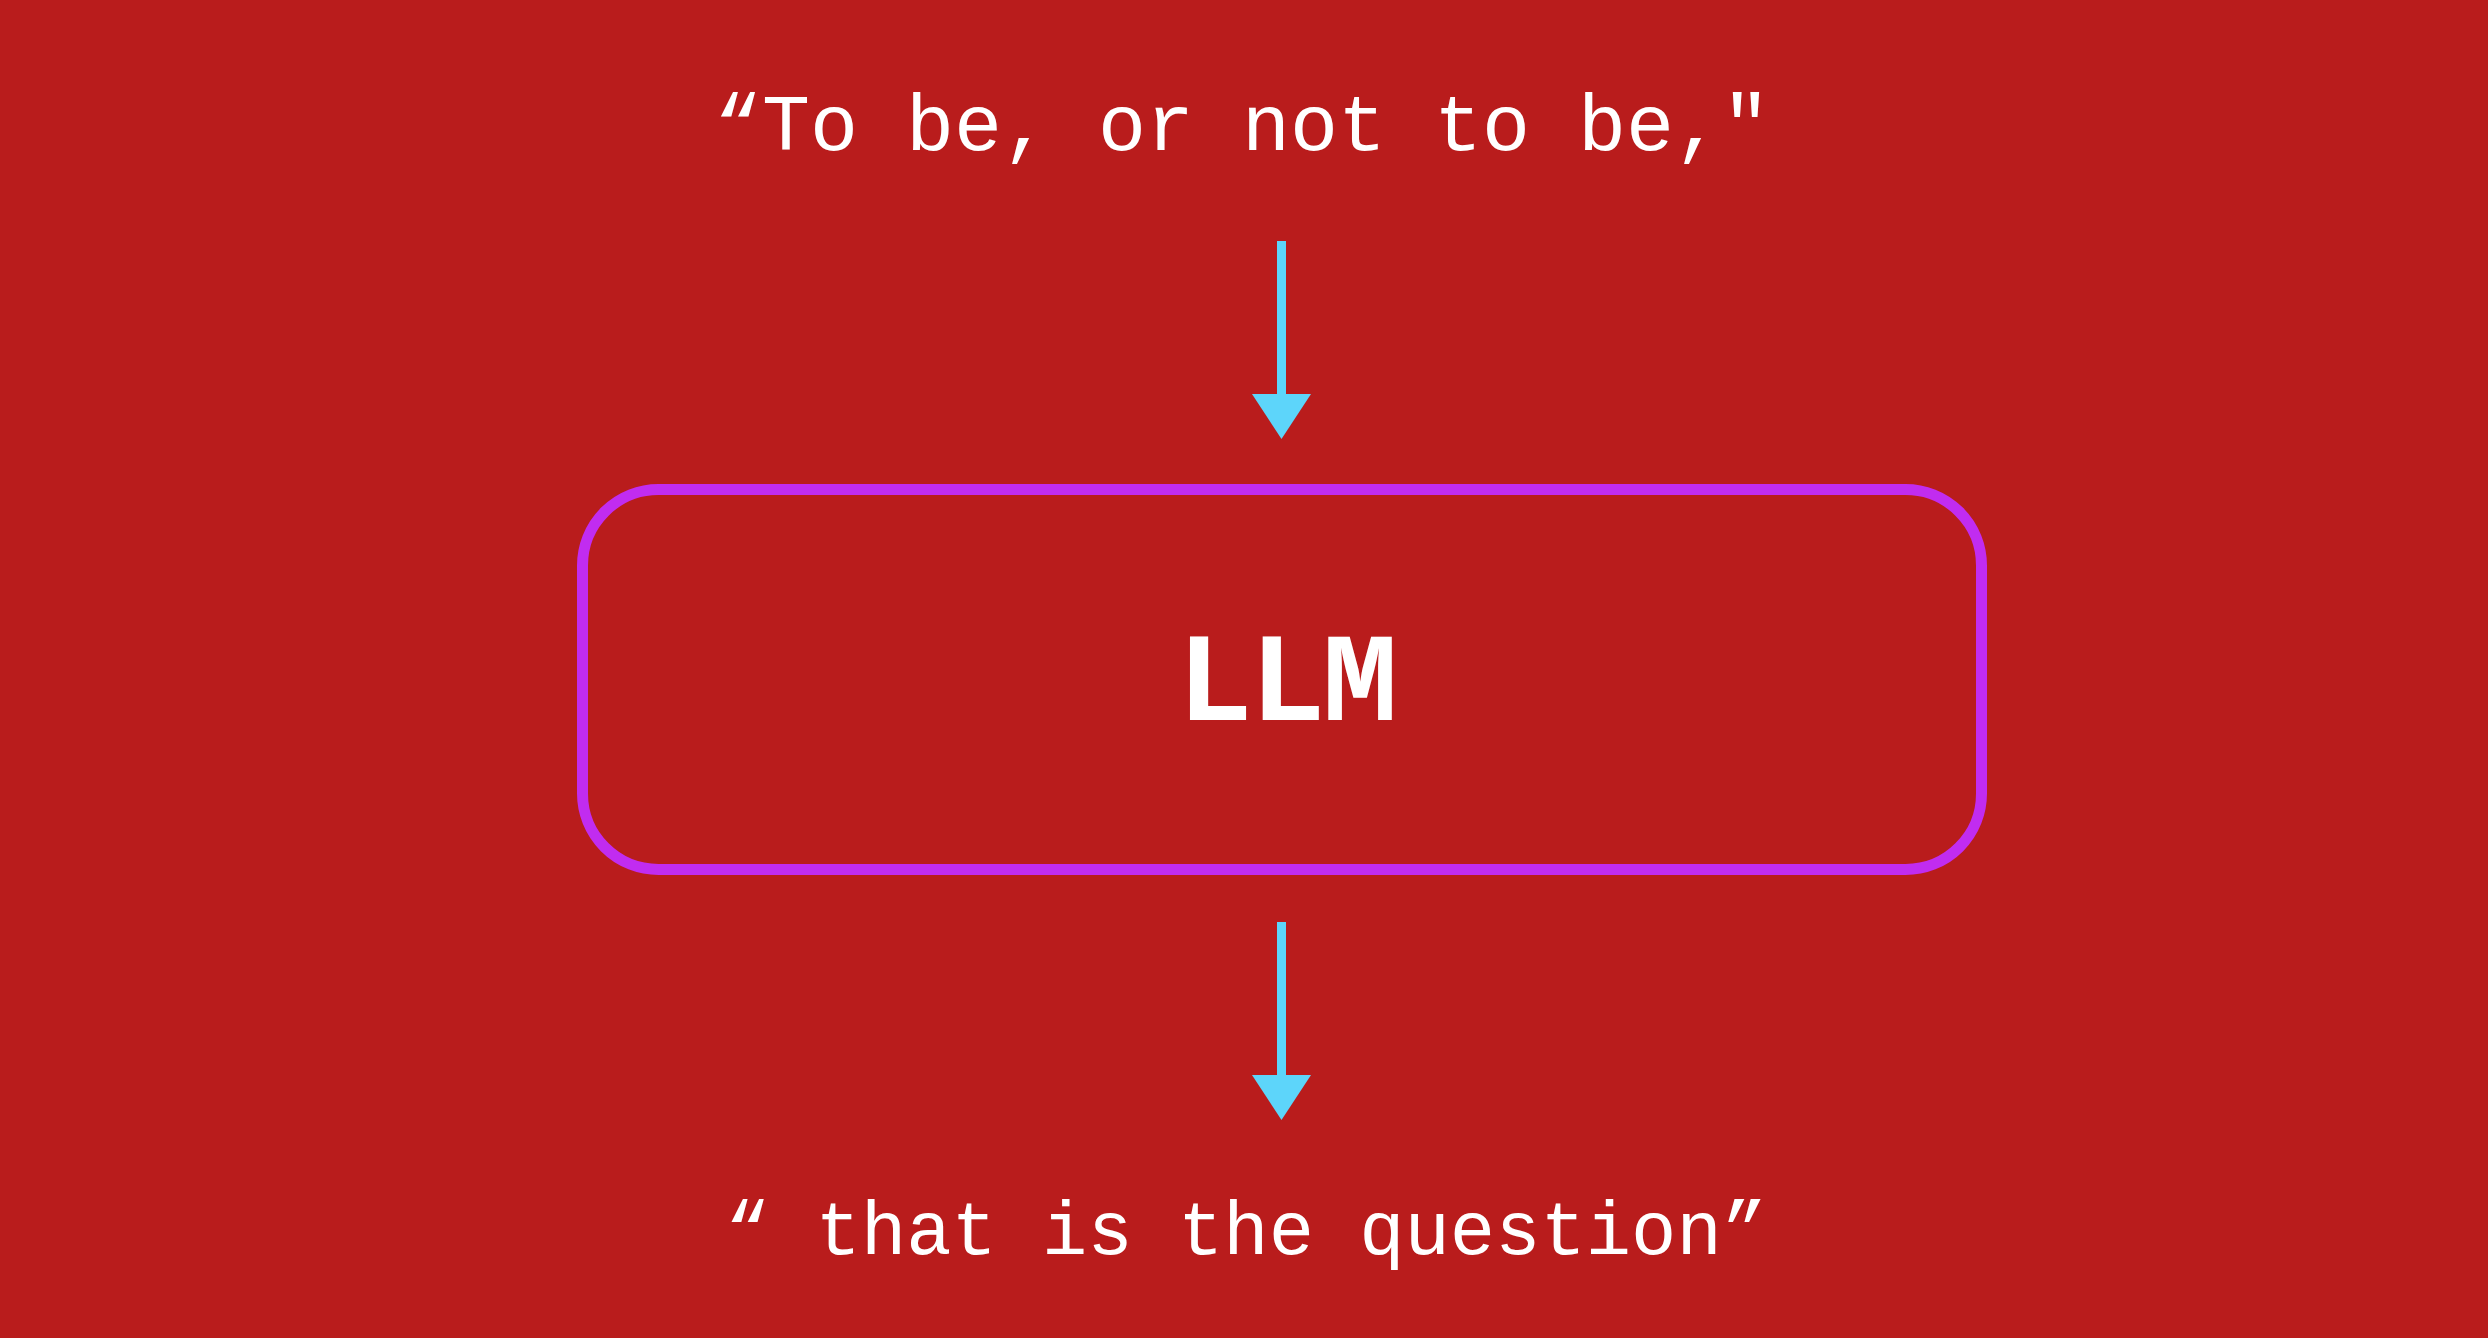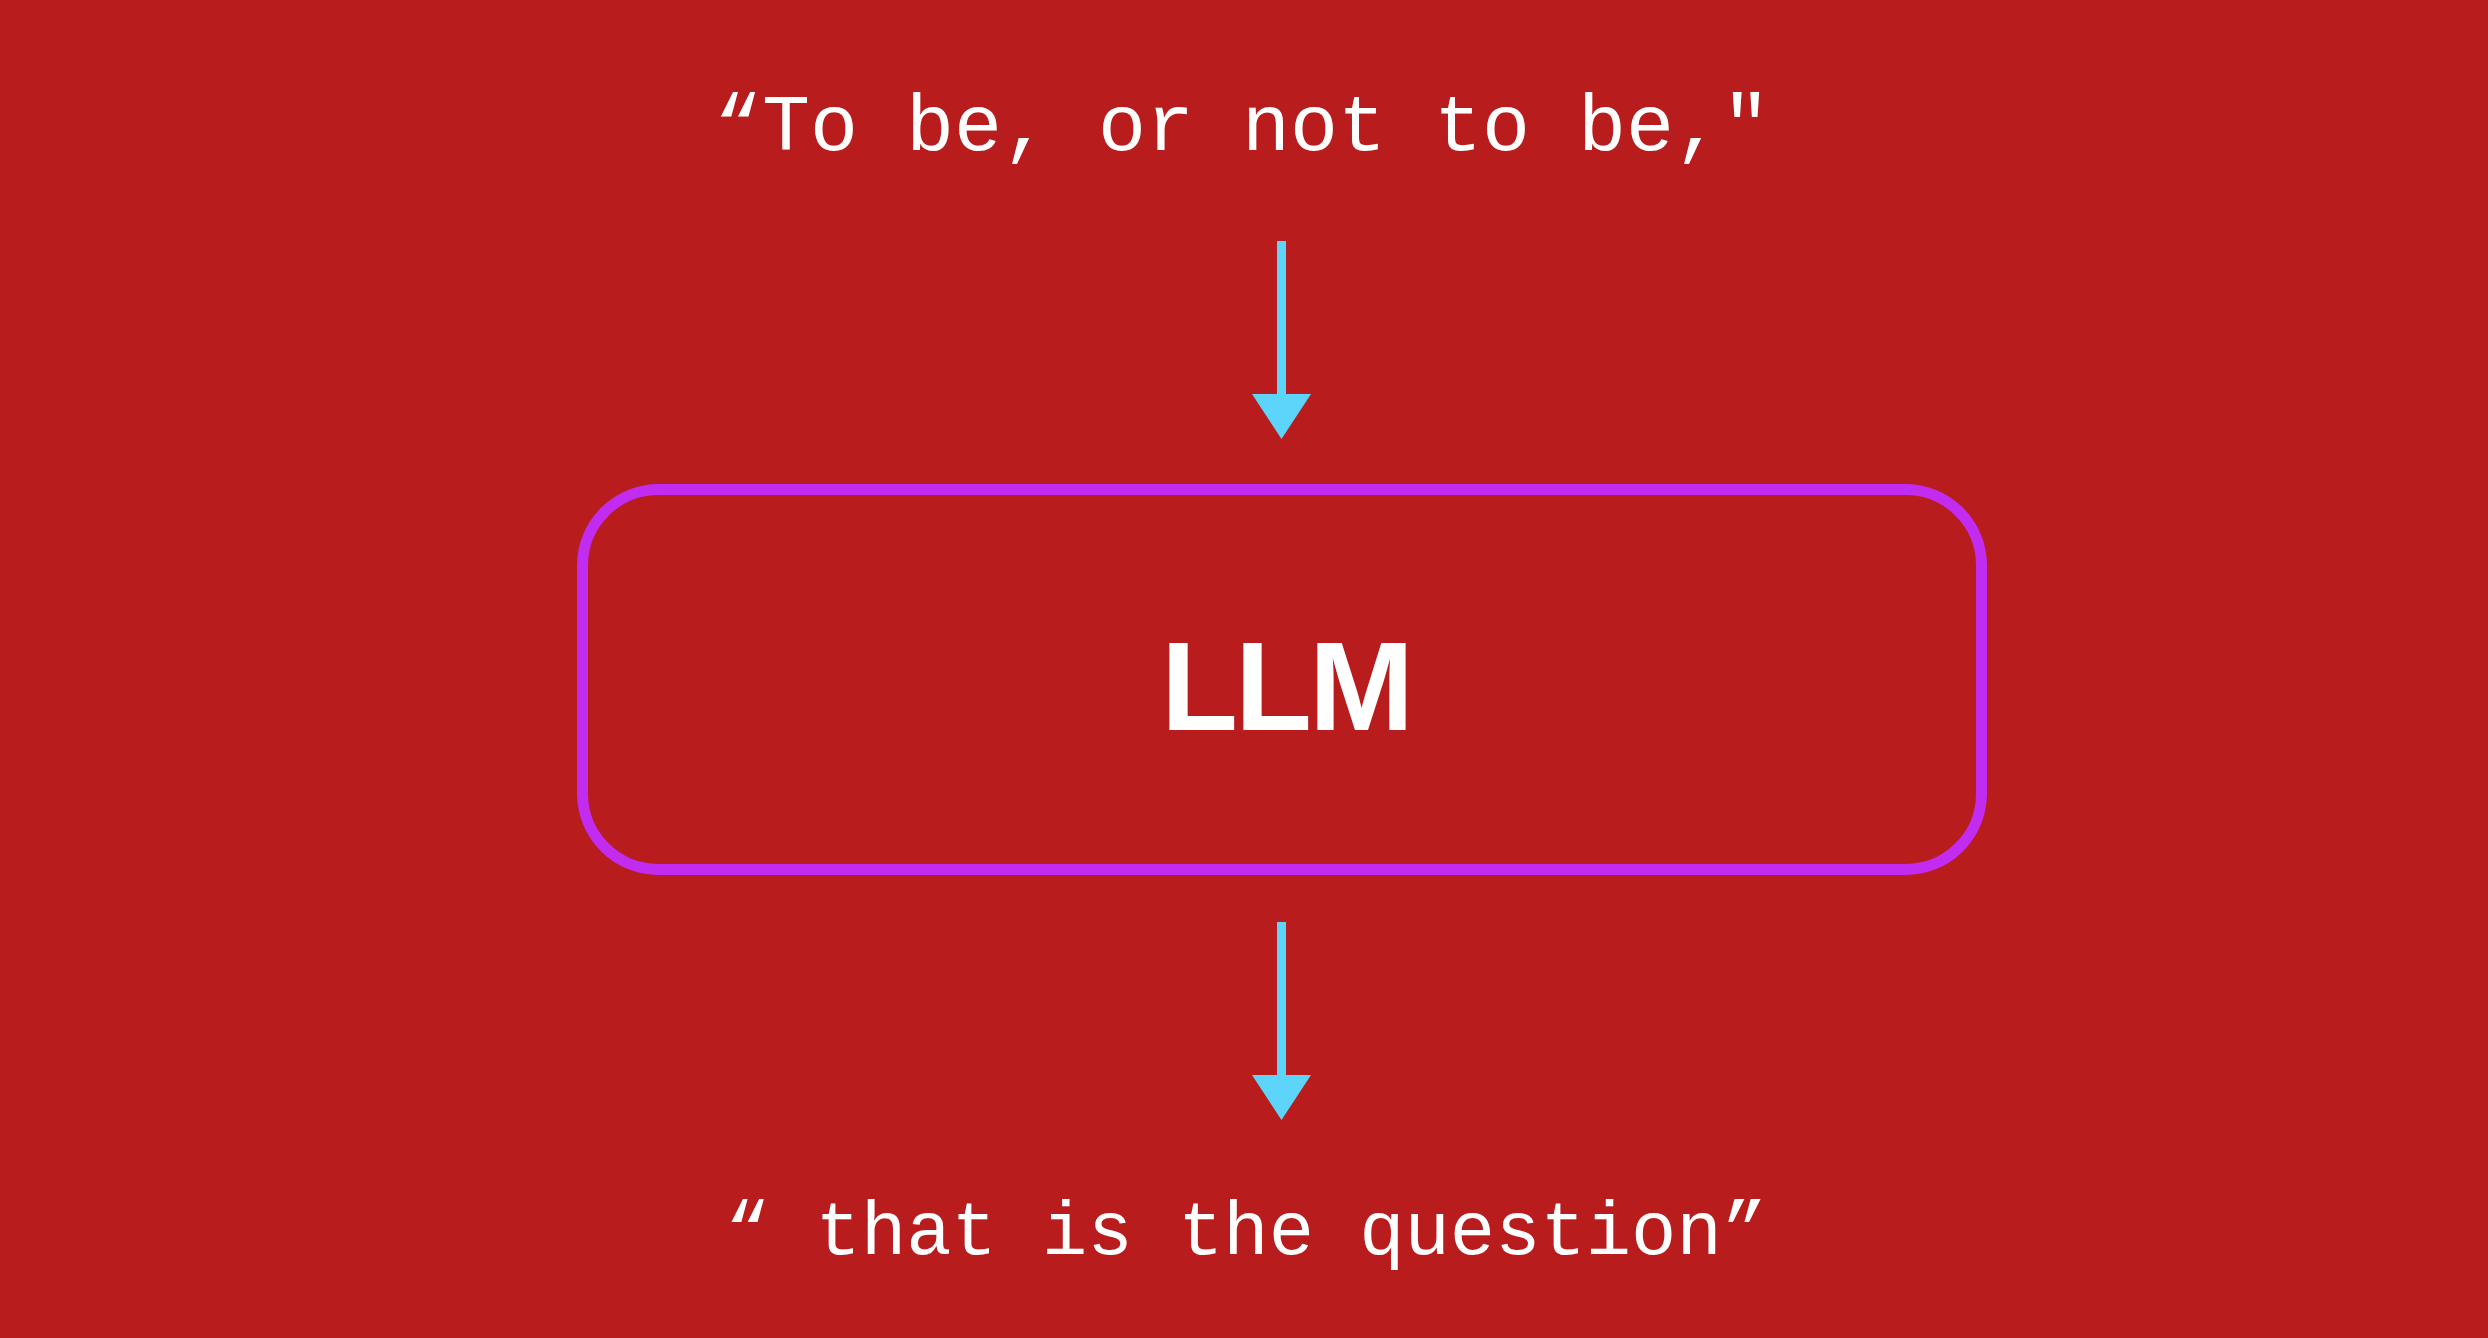--- a/index.html
+++ b/index.html
@@ -47,21 +47,21 @@
       top: 484px;
       width: 1410px;
       height: 391px;
       box-sizing: border-box;
       display: flex;
       align-items: center;
       justify-content: center;
     }
     .model-label {
       color: #ffffff;
-      font-family: Liberation Sans, sans-serif;
+      font-family: Liberation Mono, monospace;
       font-weight: bold;
       font-size: 126px;
       line-height: 1;
       letter-spacing: -3px;
       margin-top: 14px;
       margin-left: 8px;
     }
   </style>
 </head>
 <body>

